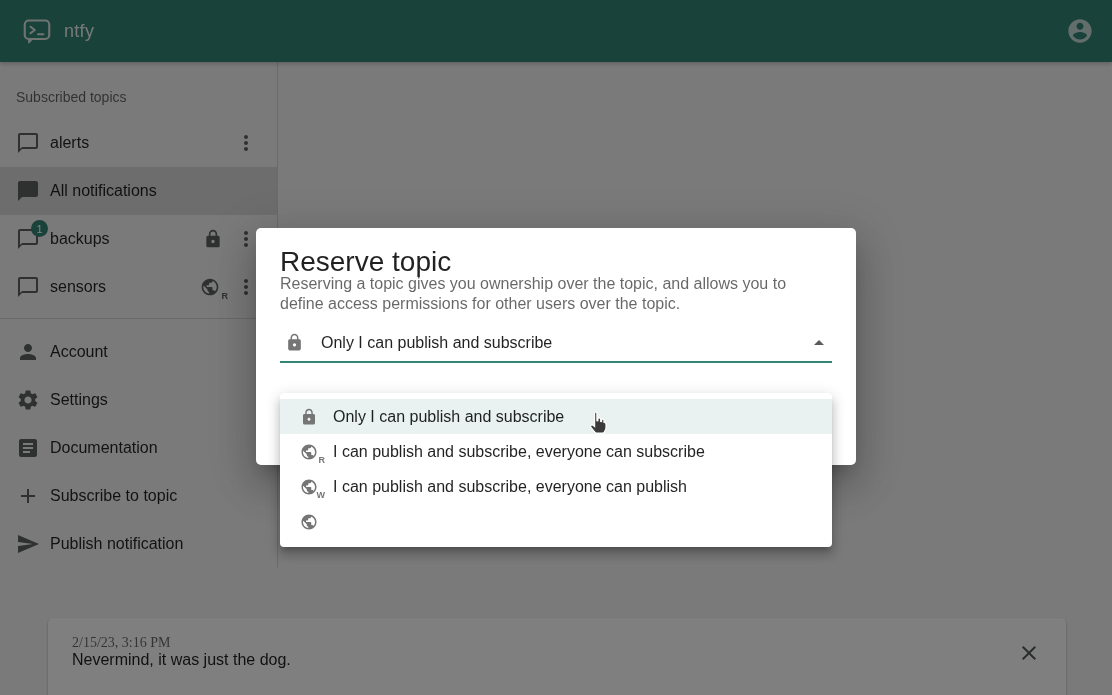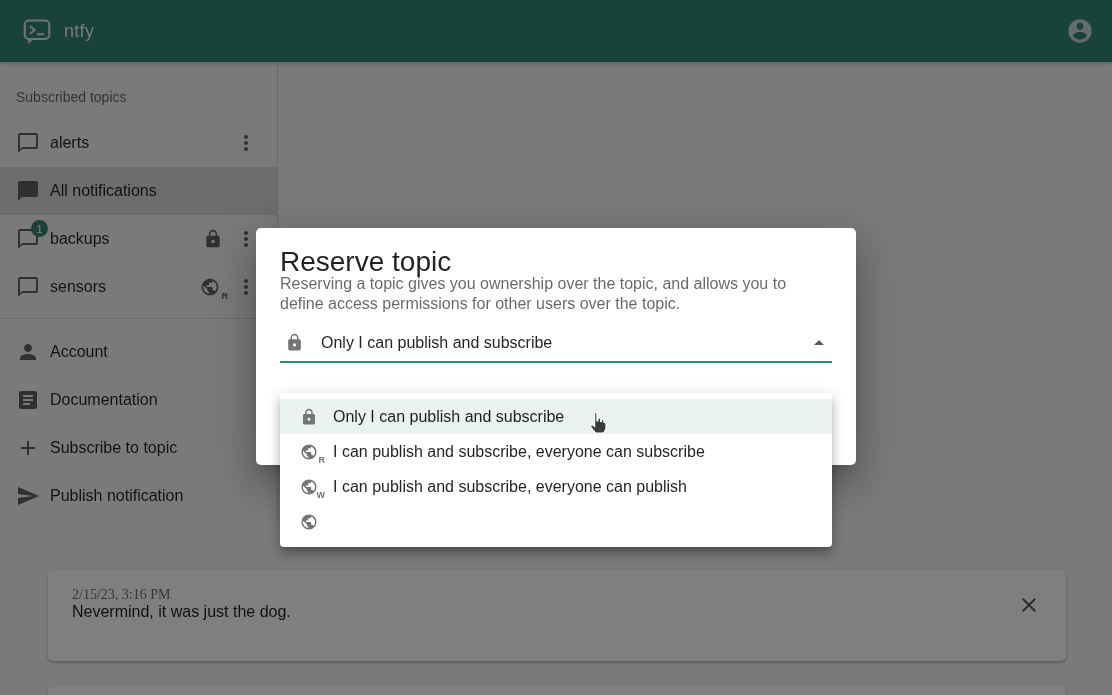--- a/index.html
+++ b/index.html
@@ -244,20 +244,28 @@
 
     <hr class="divider">
 
     <div class="row">
       <span class="icon-wrap">
           <svg>
             <use href="#i-person"></use>
           </svg>
         </span>
       <span class="row-label">Account</span>
+    </div>
+    <div class="row">
+      <span class="icon-wrap">
+          <svg>
+            <use href="#i-gear"></use>
+          </svg>
+        </span>
+      <span class="row-label">Settings</span>
     </div>
     <div class="row">
       <span class="icon-wrap">
           <svg>
             <use href="#i-article"></use>
           </svg>
         </span>
       <span class="row-label">Documentation</span>
     </div>
     <div class="row">

